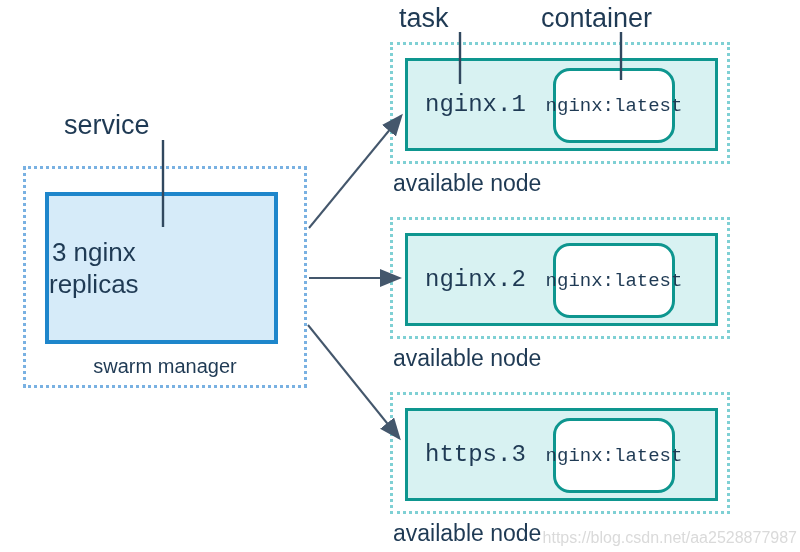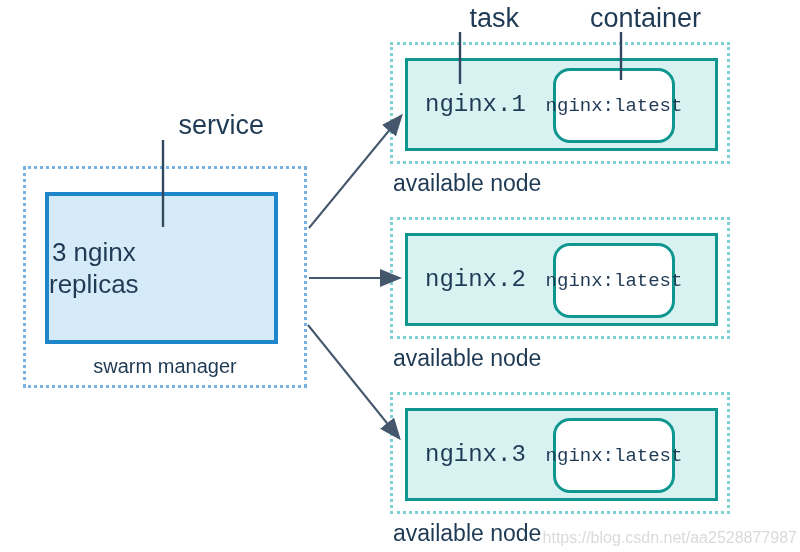--- a/index.html
+++ b/index.html
@@ -10,21 +10,21 @@
   }
   #canvas {
     position: relative;
     width: 800px;
     height: 552px;
     background: #ffffff;
     overflow: hidden;
   }
   .big-label {
     position: absolute;
-    text-align: right;
+    text-align: left;
     font-size: 27px;
     color: #1F3A54;
     z-index: 2;
     white-space: nowrap;
   }
   
   .swarm-outer {
     position: absolute;
     left: 23px; top: 166px;
     width: 284px; height: 222px;
@@ -164,21 +164,21 @@
       <span class="task-label">nginx.2</span>
       <div class="container-box">
         <span>nginx:latest</span>
       </div>
     </div>
     <div class="node-caption">available node</div>
   </div>
 
   <div class="node n3">
     <div class="task-box">
-      <span class="task-label">nginx.3</span>
+      <span class="task-label">https.3</span>
       <div class="container-box">
         <span>nginx:latest</span>
       </div>
     </div>
     <div class="node-caption">available node</div>
   </div>
 
   <svg id="connectors" viewBox="0 0 800 552" xmlns="http://www.w3.org/2000/svg">
     <defs>
       <marker id="arrowhead" markerWidth="12" markerHeight="10" refX="9.5" refY="4.5" orient="auto">

